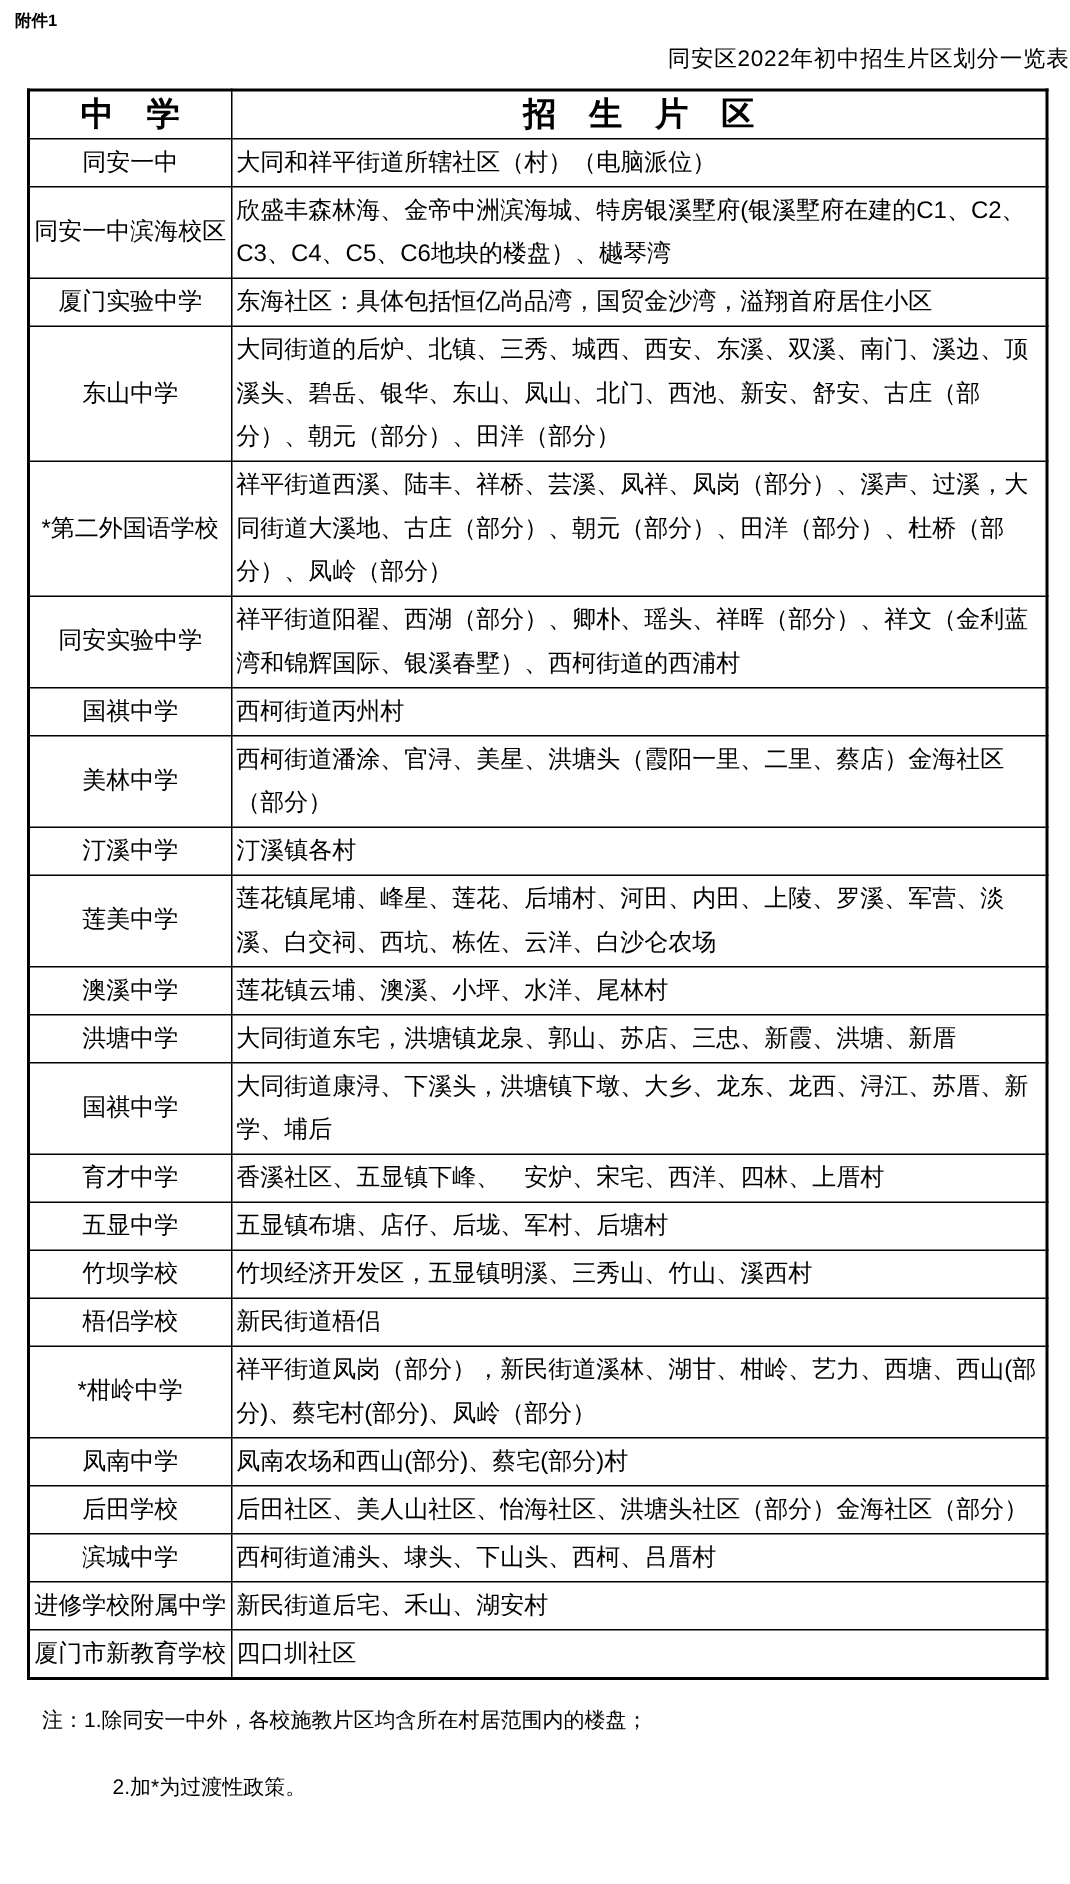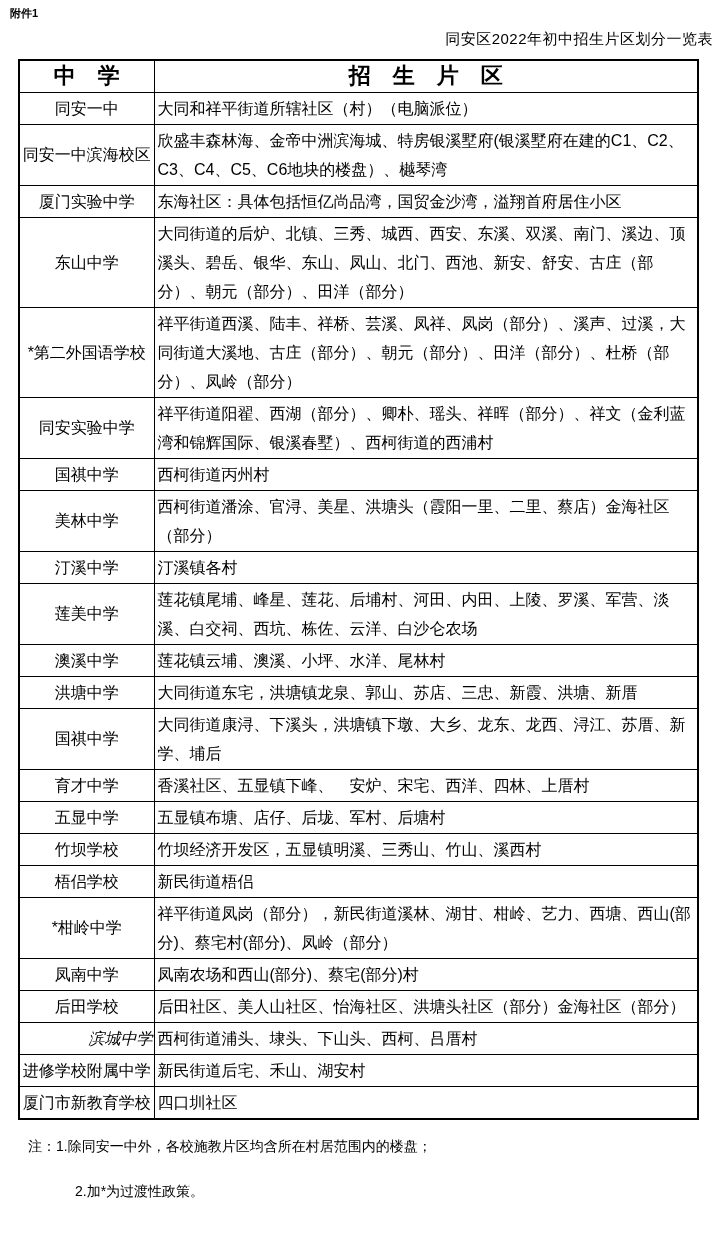--- a/index.html
+++ b/index.html
@@ -156,21 +156,21 @@
       </tr>
       <tr>
         <td class="school">凤南中学</td>
         <td class="district">凤南农场和西山(部分)、蔡宅(部分)村</td>
       </tr>
       <tr>
         <td class="school">后田学校</td>
         <td class="district">后田社区、美人山社区、怡海社区、洪塘头社区（部分）金海社区（部分）</td>
       </tr>
       <tr>
-        <td class="school" style="text-align: right; font-style: italic;">滨城中学</td>
+        <td class="school" style="text-align: center;">滨城中学</td>
         <td class="district">西柯街道浦头、埭头、下山头、西柯、吕厝村</td>
       </tr>
       <tr>
         <td class="school">进修学校附属中学</td>
         <td class="district">新民街道后宅、禾山、湖安村</td>
       </tr>
       <tr>
         <td class="school">厦门市新教育学校</td>
         <td class="district">四口圳社区</td>
       </tr>

